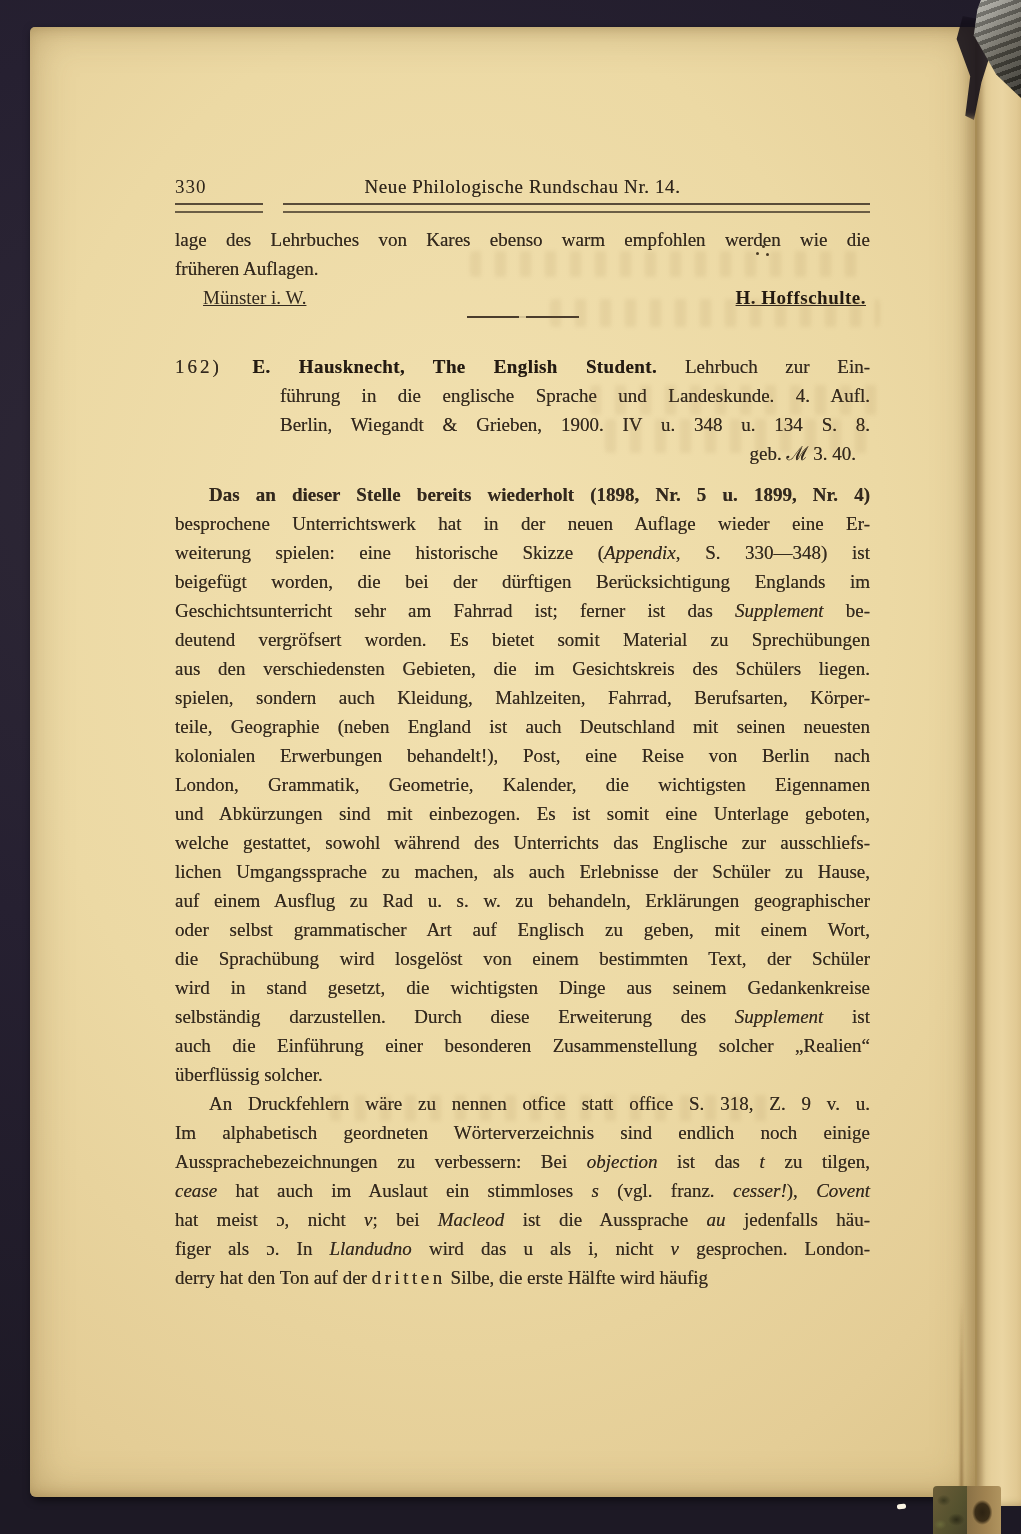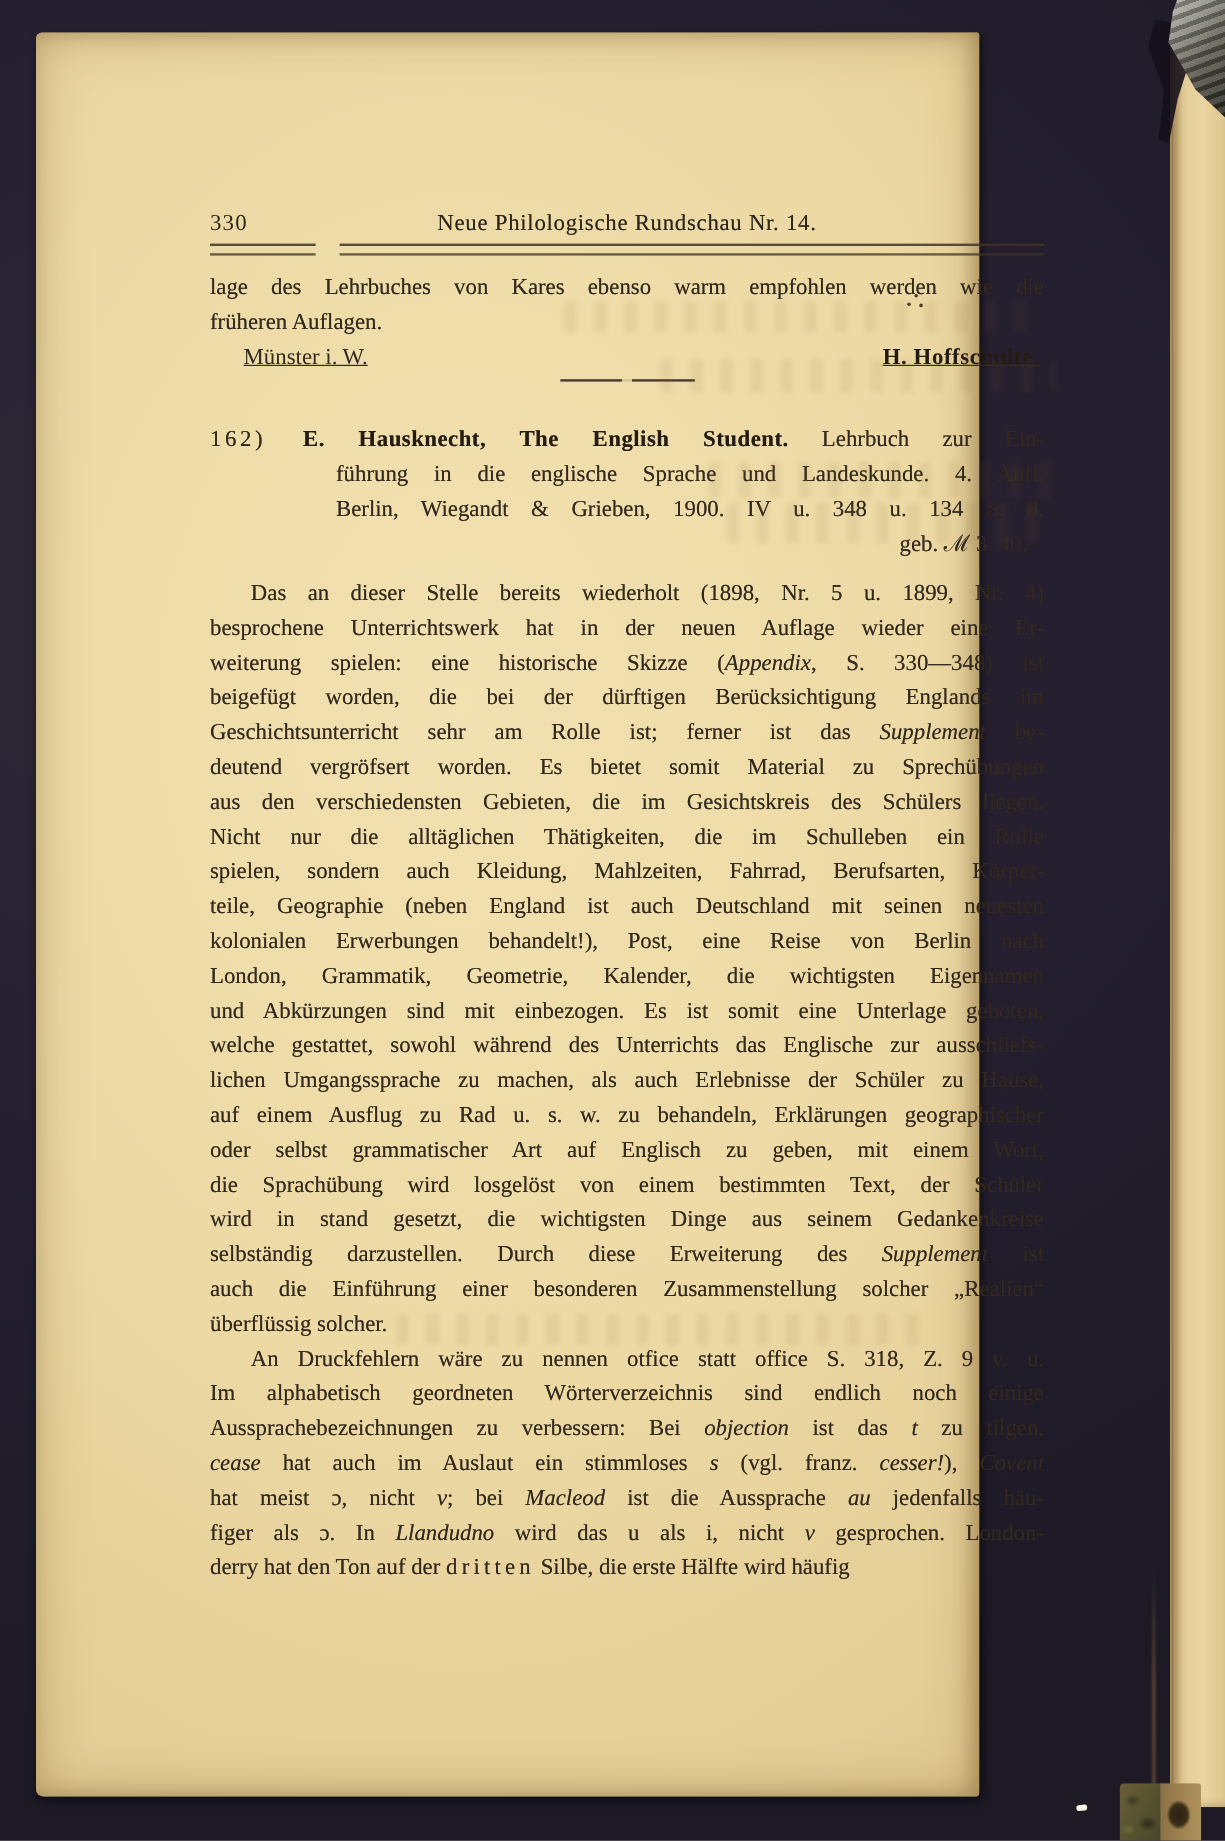--- a/index.html
+++ b/index.html
@@ -3,21 +3,21 @@
 <meta charset="utf-8">
 <style>
   html,body{margin:0;padding:0;}
   body{
     width:1021px;height:1534px;position:relative;overflow:hidden;
     background:radial-gradient(1300px 1000px at 22% 32%, #2e2836 0%, #262031 45%, #1d1925 100%);
     font-family:"Liberation Serif","DejaVu Serif",serif;
   }
   
   .page{
-    position:absolute;left:30px;top:27px;width:786px;height:1470px;
+    position:absolute;left:30px;top:27px;width:945px;height:1470px;
     background:
       radial-gradient(900px 1200px at 45% 38%, #f2e1b1 0%, #ecd9a4 48%, #e4cd96 80%, #dcc489 100%);
     box-shadow:inset 0 0 42px rgba(120,90,40,.38), inset -6px 0 14px rgba(110,80,35,.35),
                2px 3px 8px rgba(0,0,0,.55);
     border-radius:5px 2px 3px 6px;
   }
   .page-right-edge{
     position:absolute;left:975px;top:34px;width:46px;height:1472px;
     background:linear-gradient(90deg,#cdb37c 0%,#e4cd98 18%,#ead5a2 55%,#ddc48d 100%);
     border-left:2px solid #a78c55;
@@ -134,28 +134,27 @@
     <div id="entry-lines">
         <div class="tl justify"><span class="run-num">162) </span><span class="run-b">E. Hausknecht, The English Student.</span><span class="run"> Lehrbuch zur Ein-</span></div>
         <div class="tl justify" style="padding-left: 105px;"><span class="run">führung in die englische Sprache und Landeskunde. 4. Aufl.</span></div>
         <div class="tl justify" style="padding-left: 105px;"><span class="run">Berlin, Wiegandt &amp; Grieben, 1900. IV u. 348 u. 134 S. 8.</span></div>
         <div class="tl right"><span class="run">geb. ℳ 3. 40.</span></div>
       </div>
   </div>
 
   <div class="col body-block">
     <div id="review-lines">
-        <div class="tl justify" style="padding-left: 34px;"><span class="run">Das an dieser Stelle bereits wiederholt (1898, Nr. 5 u. 1899, Nr. 4)</span></div>
+        <div class="tl justify" style="padding-left: 34px; font-weight: bold;"><span class="run">Das an dieser Stelle bereits wiederholt (1898, Nr. 5 u. 1899, Nr. 4)</span></div>
         <div class="tl justify"><span class="run">besprochene Unterrichtswerk hat in der neuen Auflage wieder eine Er-</span></div>
         <div class="tl justify"><span class="run">weiterung spielen: eine historische Skizze (</span><span class="run-i">Appendix</span><span class="run">, S. 330—348) ist</span></div>
         <div class="tl justify"><span class="run">beigefügt worden, die bei der dürftigen Berücksichtigung Englands im</span></div>
-        <div class="tl justify"><span class="run">Geschichtsunterricht sehr am Rolle ist; ferner ist das </span><span class="run-i">Supplement</span><span class="run"> be-</span></div>
+        <div class="tl justify"><span class="run">Geschichtsunterricht sehr am Fahrrad ist; ferner ist das </span><span class="run-i">Supplement</span><span class="run"> be-</span></div>
         <div class="tl justify"><span class="run">deutend vergröfsert worden. Es bietet somit Material zu Sprechübungen</span></div>
         <div class="tl justify"><span class="run">aus den verschiedensten Gebieten, die im Gesichtskreis des Schülers liegen.</span></div>
-        <div class="tl justify"><span class="run">Nicht nur die alltäglichen Thätigkeiten, die im Schulleben ein Rolle</span></div>
         <div class="tl justify"><span class="run">spielen, sondern auch Kleidung, Mahlzeiten, Fahrrad, Berufsarten, Körper-</span></div>
         <div class="tl justify"><span class="run">teile, Geographie (neben England ist auch Deutschland mit seinen neuesten</span></div>
         <div class="tl justify"><span class="run">kolonialen Erwerbungen behandelt!), Post, eine Reise von Berlin nach</span></div>
         <div class="tl justify"><span class="run">London, Grammatik, Geometrie, Kalender, die wichtigsten Eigennamen</span></div>
         <div class="tl justify"><span class="run">und Abkürzungen sind mit einbezogen. Es ist somit eine Unterlage geboten,</span></div>
         <div class="tl justify"><span class="run">welche gestattet, sowohl während des Unterrichts das Englische zur ausschliefs-</span></div>
         <div class="tl justify"><span class="run">lichen Umgangssprache zu machen, als auch Erlebnisse der Schüler zu Hause,</span></div>
         <div class="tl justify"><span class="run">auf einem Ausflug zu Rad u. s. w. zu behandeln, Erklärungen geographischer</span></div>
         <div class="tl justify"><span class="run">oder selbst grammatischer Art auf Englisch zu geben, mit einem Wort,</span></div>
         <div class="tl justify"><span class="run">die Sprachübung wird losgelöst von einem bestimmten Text, der Schüler</span></div>

